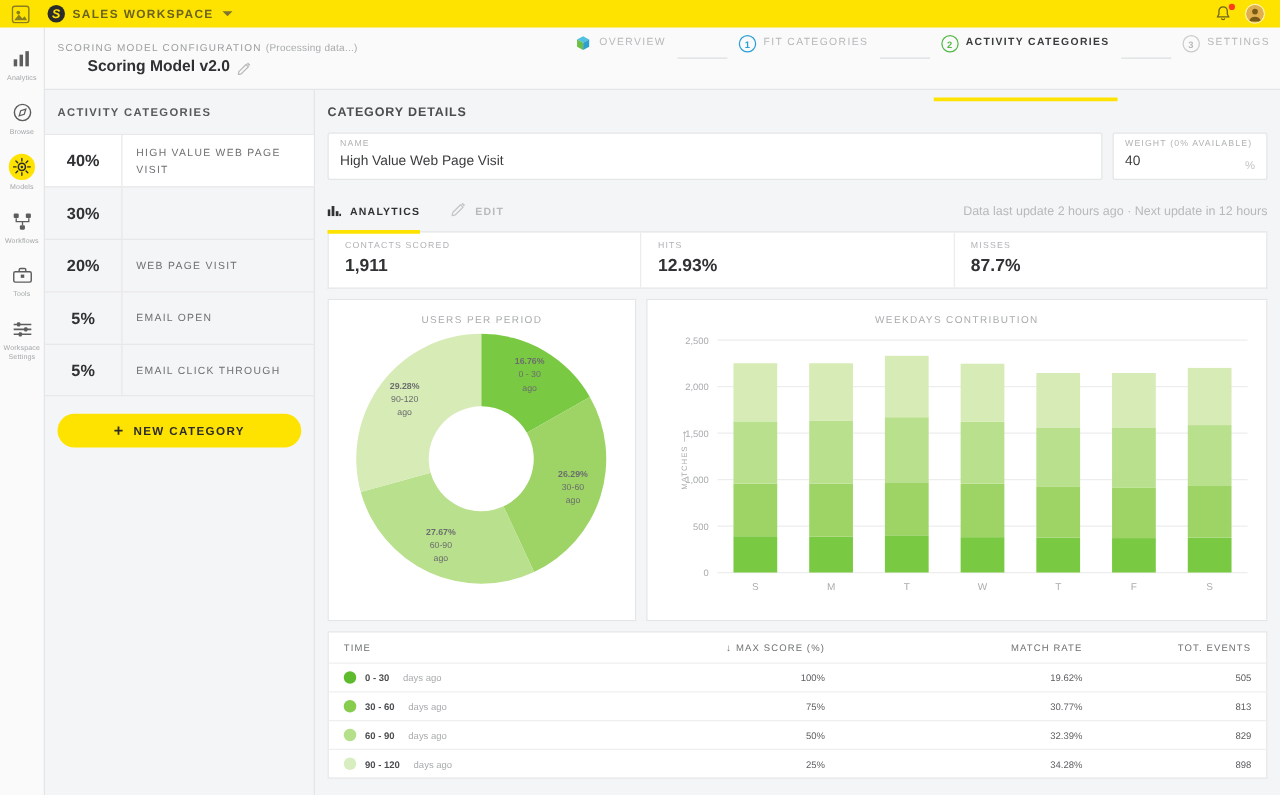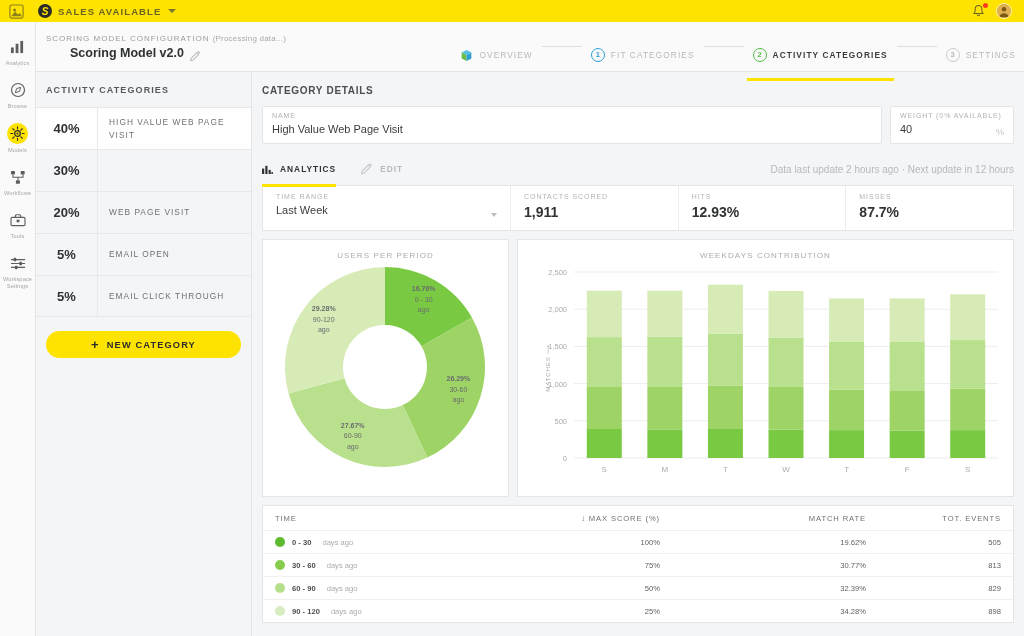--- a/index.html
+++ b/index.html
@@ -80,21 +80,21 @@
     display: flex; align-items: center; flex: 0 0 50px; position: relative;
   }
   .hs-left { padding-left: 10px; width: 470px; }
   .hs-crumb { font-size: 8px; letter-spacing: 1px; color: #9a9c9e; white-space: nowrap; }
   .hs-crumb .proc { letter-spacing: .2px; text-transform: none; color: #a8aaac; }
   .hs-title-row { display: flex; align-items: center; gap: 6px; margin-top: 3px; margin-left: 24px; }
   .hs-title { font-size: 12.5px; font-weight: bold; color: #2f3133; }
   .pencil { color: #b9bbbd; width: 11px; height: 11px; }
 
   .stepper { display: flex; align-items: center; height: 50px; flex: 1; justify-content: flex-end; padding-right: 8px; }
-  .step { display: flex; align-items: center; gap: 6px; height: 53px; position: relative; cursor: pointer; margin-top: 16px; }
+  .step { display: flex; gap: 6px; height: 53px; position: relative; cursor: pointer; margin-top: 16px; }
   .step-lbl { font-size: 8.3px; letter-spacing: 1.1px; color: #b6b8ba; white-space: nowrap; }
   .step.active .step-lbl { color: #3a3c3e; font-weight: bold; }
   .step-num {
     width: 14px; height: 14px; border-radius: 50%; border: 1.6px solid #c9cbcd;
     display: flex; align-items: center; justify-content: center;
     font-size: 7.5px; color: #b6b8ba; font-weight: bold;
   }
   .step-num.blue { border-color: #2a9fd8; color: #2a9fd8; }
   .step-num.green { border-color: #54b948; color: #54b948; }
   .step-conn { width: 40px; height: 1px; background: #dcdee0; margin: 0 9px; }
@@ -227,21 +227,21 @@
 
   <div class="topbar">
     <div class="tb-applogo">
       <svg width="15" height="15" viewBox="0 0 16 16">
           <rect x="1" y="1" width="14" height="14" rx="2" fill="none" stroke="#8a7f1c" stroke-width="1.2"></rect>
           <circle cx="6" cy="6.5" r="1.6" fill="#8a7f1c"></circle>
           <path d="M2.5 13 L6.5 8 L9.5 11.5 L11.5 9.5 L13.5 13 Z" fill="#8a7f1c"></path>
         </svg>
     </div>
     <div class="tb-wslogo">S</div>
-    <div class="tb-wsname">SALES AVAILABLE</div>
+    <div class="tb-wsname">SALES WORKSPACE</div>
     <div class="tb-caret"></div>
     <div class="tb-right">
       <div class="tb-bell">
         <svg width="13" height="14" viewBox="0 0 14 15">
             <path d="M7 1.5a3.6 3.6 0 0 0-3.6 3.6v2.6L2.2 10.1h9.6L10.6 7.7V5.1A3.6 3.6 0 0 0 7 1.5z" fill="none" stroke="#6b6320" stroke-width="1.1"></path>
             <path d="M5.7 11.3a1.3 1.3 0 0 0 2.6 0" fill="none" stroke="#6b6320" stroke-width="1.1"></path>
           </svg>
         <div class="tb-dot"></div>
       </div>
       <div class="tb-avatar">
@@ -445,25 +445,20 @@
                     <path d="M1.3 9.8l6.8-6.8 2.1 2.1-6.8 6.8-2.8.7z" fill="none" stroke="#c3c5c7" stroke-width="1.1"></path>
                     <path d="M8.8 2.3l1.1-1.1 2.1 2.1-1.1 1.1z" fill="#c3c5c7"></path>
                   </svg>
               </span>
               <span class="tab-lbl">EDIT</span>
             </div>
             <div class="updated">Data last update 2 hours ago · Next update in 12 hours</div>
           </div>
 
           <div class="kpirow">
-            <div class="kpi timerange">
-              <div class="k-lbl">TIME RANGE</div>
-              <div class="k-val plain">Last Week</div>
-              <div class="k-caret"></div>
-            </div>
             <div class="kpi stat">
               <div class="k-lbl">CONTACTS SCORED</div>
               <div class="k-val">1,911</div>
             </div>
             <div class="kpi stat">
               <div class="k-lbl">HITS</div>
               <div class="k-val">12.93%</div>
             </div>
             <div class="kpi stat">
               <div class="k-lbl">MISSES</div>

